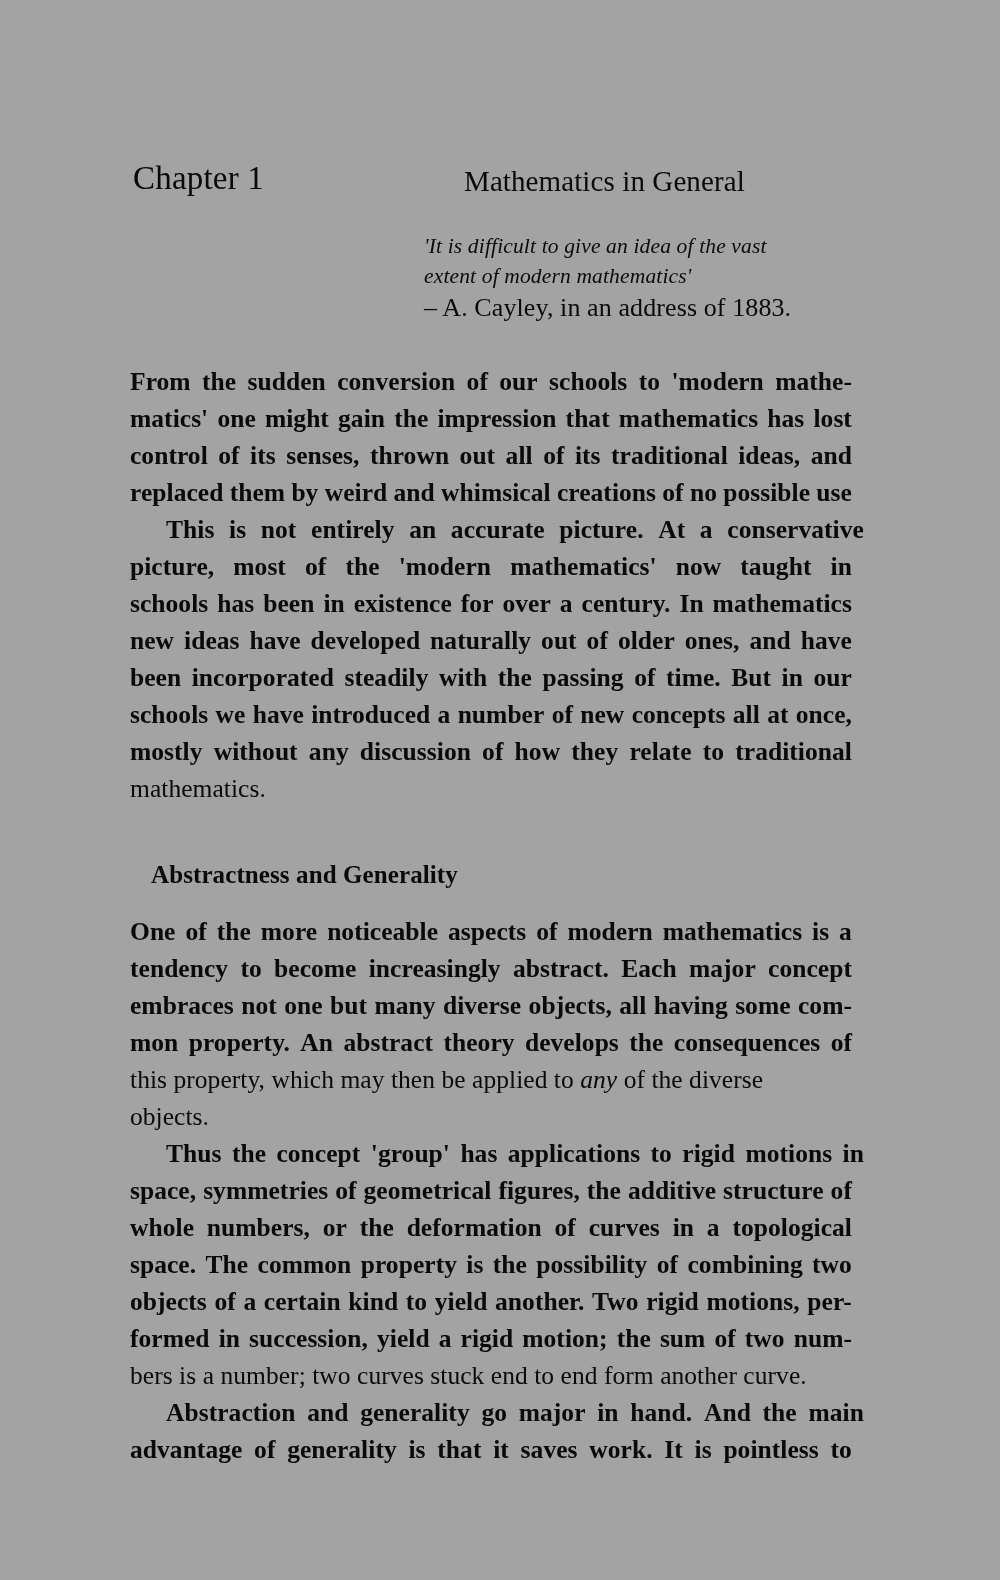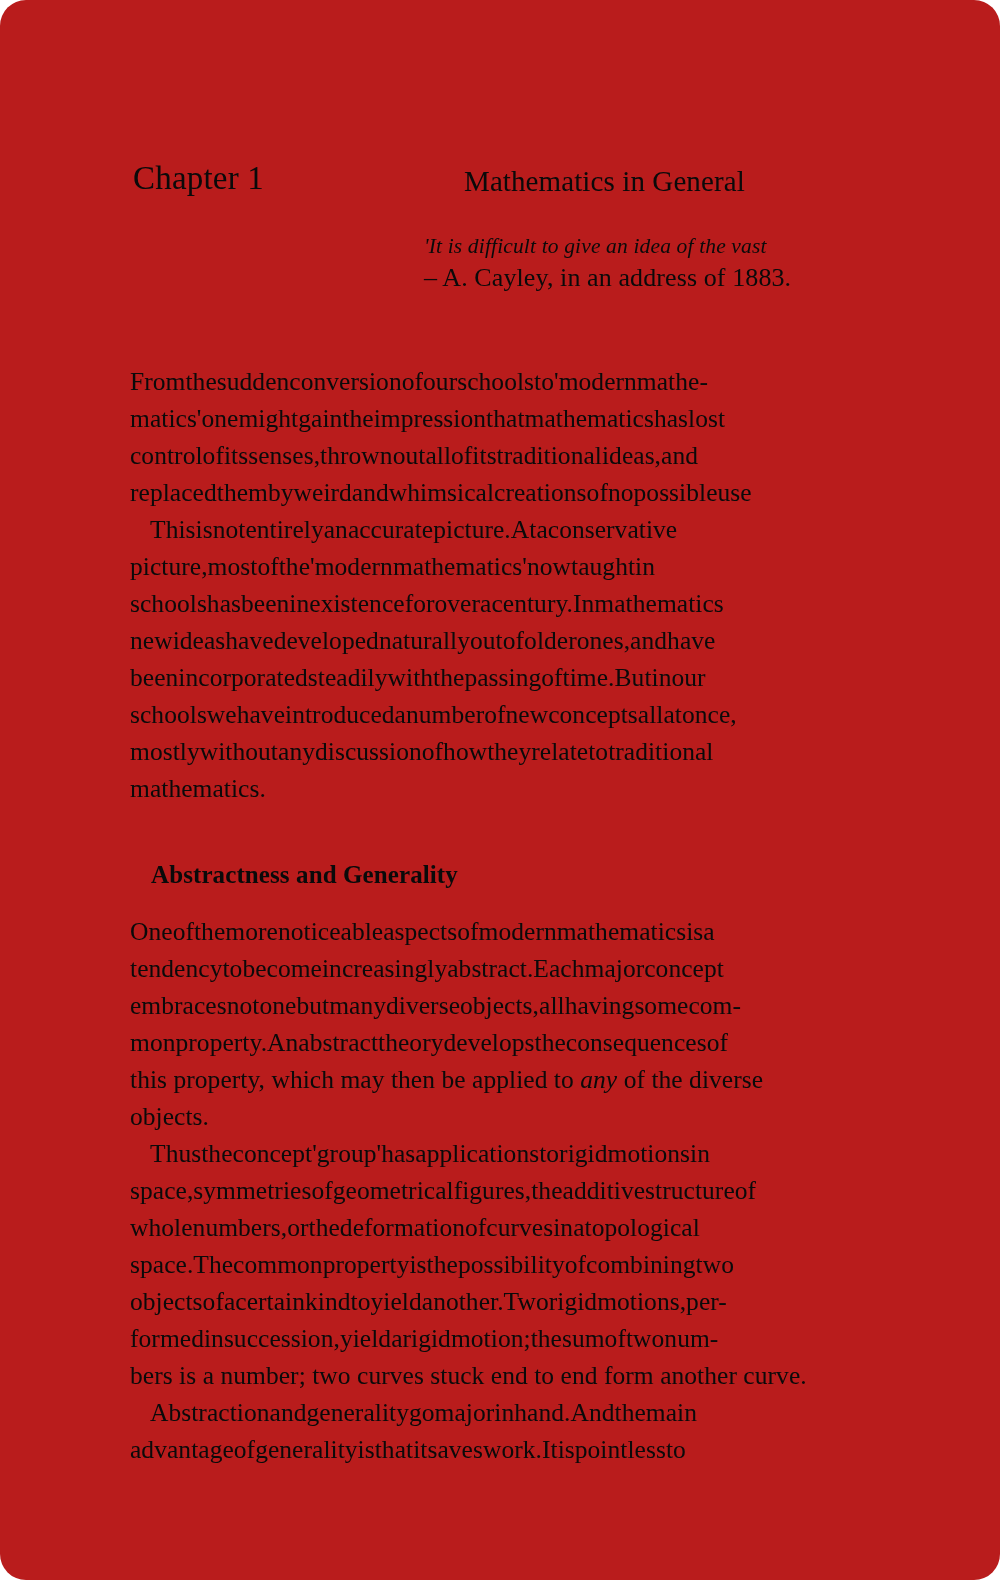--- a/index.html
+++ b/index.html
@@ -15,22 +15,21 @@
     font-family: "Liberation Serif", "DejaVu Serif", serif;
     color: #0a0a0a;
     overflow: hidden;
   }
 
   .page {
     position: absolute;
     left: 0; top: 0;
     width: 1000px;
     height: 1580px;
-    background: #b91c1c;
-    border-radius: 26px;
+    background: #a3a3a3;
   }
 
   
   .chapter-head {
     position: absolute;
     left: 133px;
     top: 158px;
     width: 300px;
     font-size: 33px;
     line-height: 40px;
@@ -84,25 +83,27 @@
     display: block;
     font-size: 25.5px;
     line-height: 37px;
     letter-spacing: 0.05px;
     white-space: nowrap;
     color: #0a0a0a;
   }
   
   .tline.just {
     display: flex;
+    justify-content: space-between;
     width: 722px;
+    font-weight: bold;
   }
   .tline .w { display: inline-block; }
   .tline.indent { padding-left: 24px; }
-  .tline.indent.just { width: 698px; margin-left: 20px; padding-left: 0; }
+  .tline.indent.just { width: 698px; margin-left: 36px; padding-left: 0; }
 
   .sec-heading {
     font-weight: bold;
     font-size: 25px;
     line-height: 30px;
     letter-spacing: 0.1px;
     white-space: nowrap;
     margin-left: 21px;
   }
 
@@ -112,20 +113,21 @@
 <body>
 
 <div class="page">
 
   <div class="chapter-head">Chapter 1</div>
 
   <div class="chapter-title">Mathematics in General</div>
 
   <div class="epigraph">
     <div class="quote-line">'It is difficult to give an idea of the vast</div>
+    <div class="quote-line">extent of modern mathematics'</div>
     <div class="attrib-line">– A. Cayley, in an address of 1883.</div>
   </div>
 
   <div class="body-block" id="para-block-1">
       <div>
         <div class="tline just">
           <span class="w">From</span>
           <span class="w">the</span>
           <span class="w">sudden</span>
           <span class="w">conversion</span>

